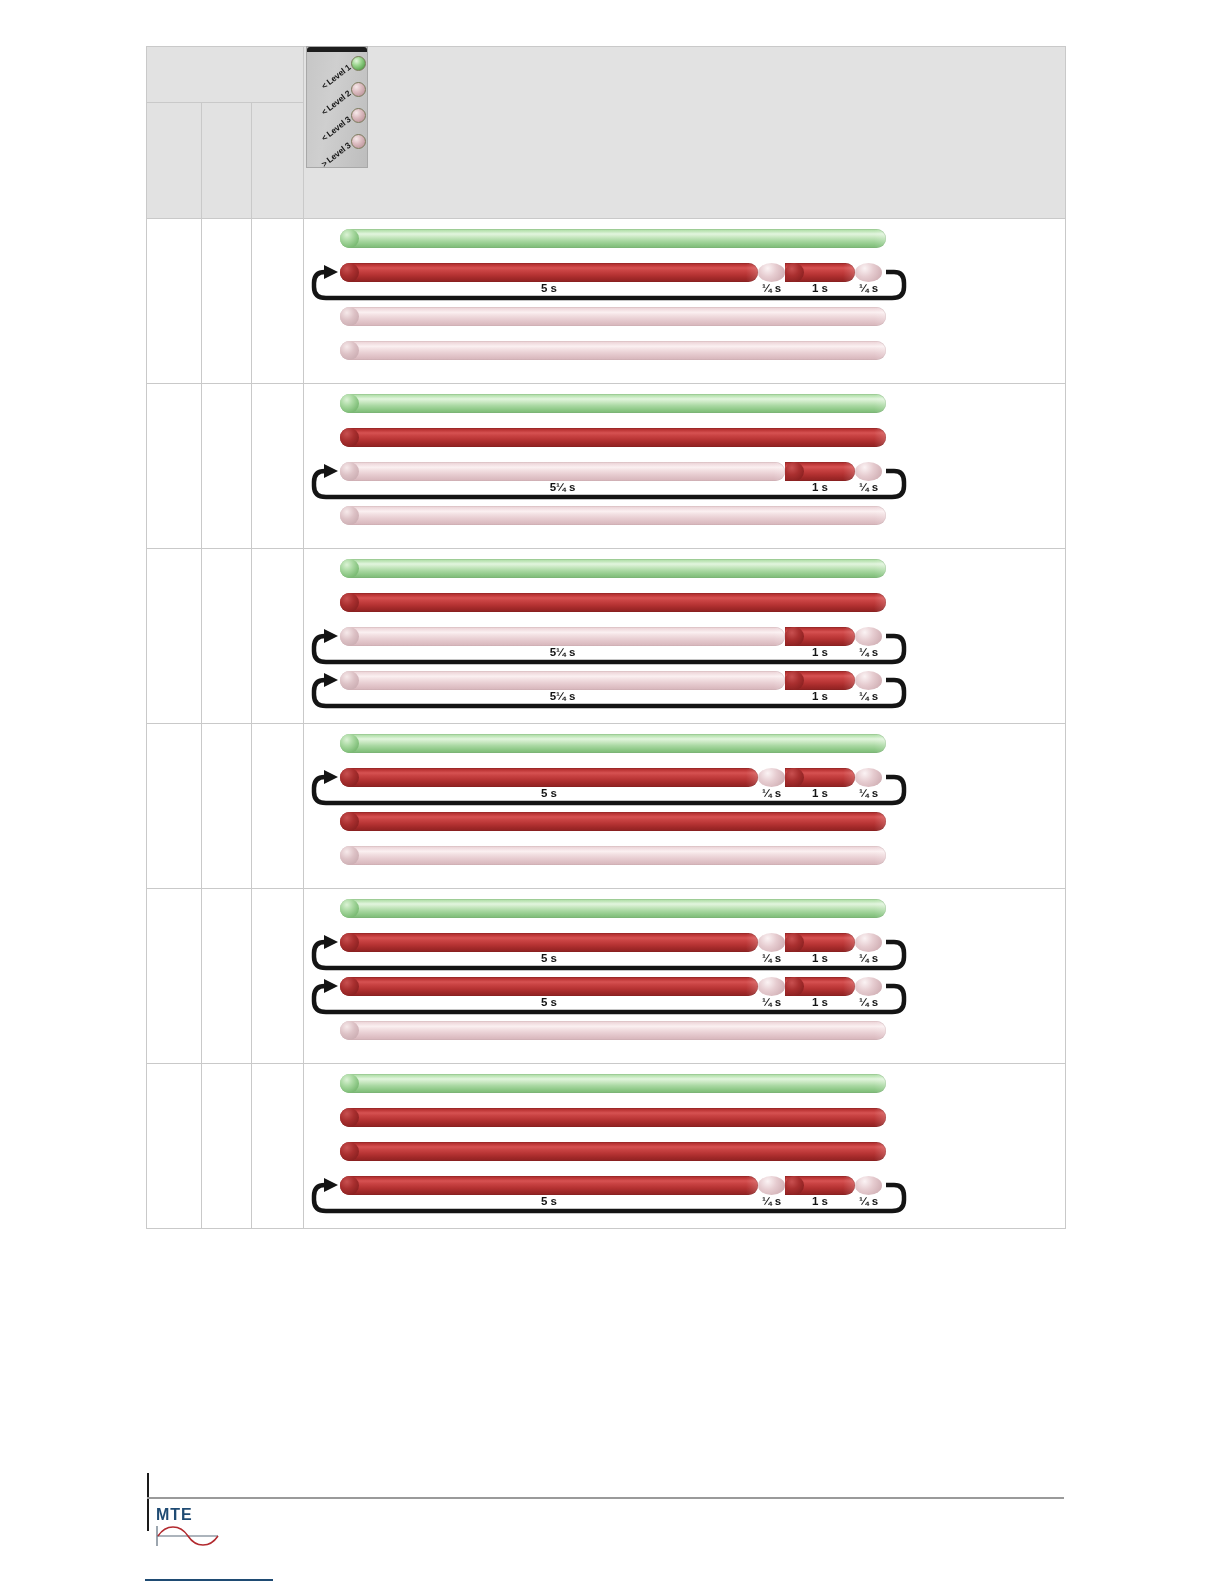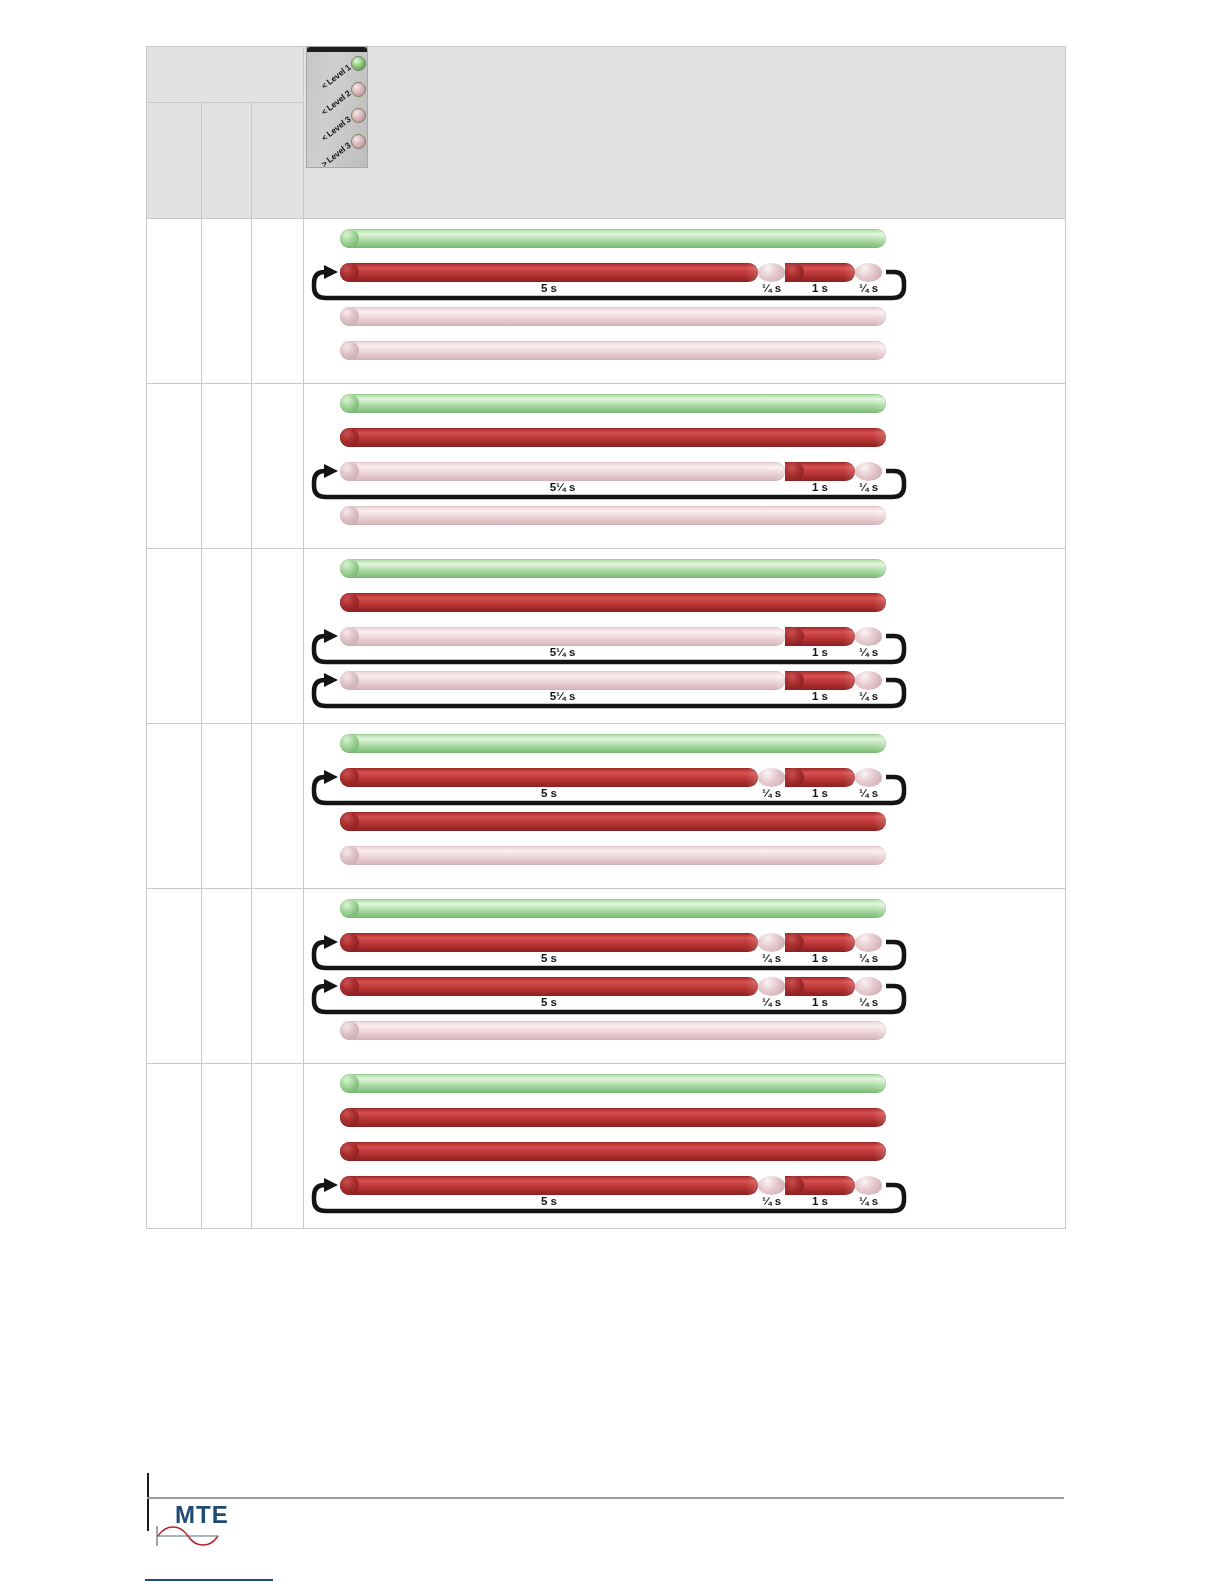--- a/index.html
+++ b/index.html
@@ -188,26 +188,25 @@
     width:2px;height:58px;
     background:#1a1a1a;
   }
   #mte-logo{
     position:absolute;
     left:156px;top:1505px;
     width:72px;height:42px;
   }
   #mte-word{
     font-family:"Liberation Sans", sans-serif;
-    font-size:24px;
+    font-size:16px;
     font-weight:bold;
     color:#1f4b73;
     letter-spacing:1px;
     line-height:20px;
-    margin-left:19px;
   }
   #bottom-rule{
     position:absolute;
     left:145px;top:1579px;
     width:128px;height:2px;
     background:#1f4b73;
   }
 </style>
 </head>
 <body>

